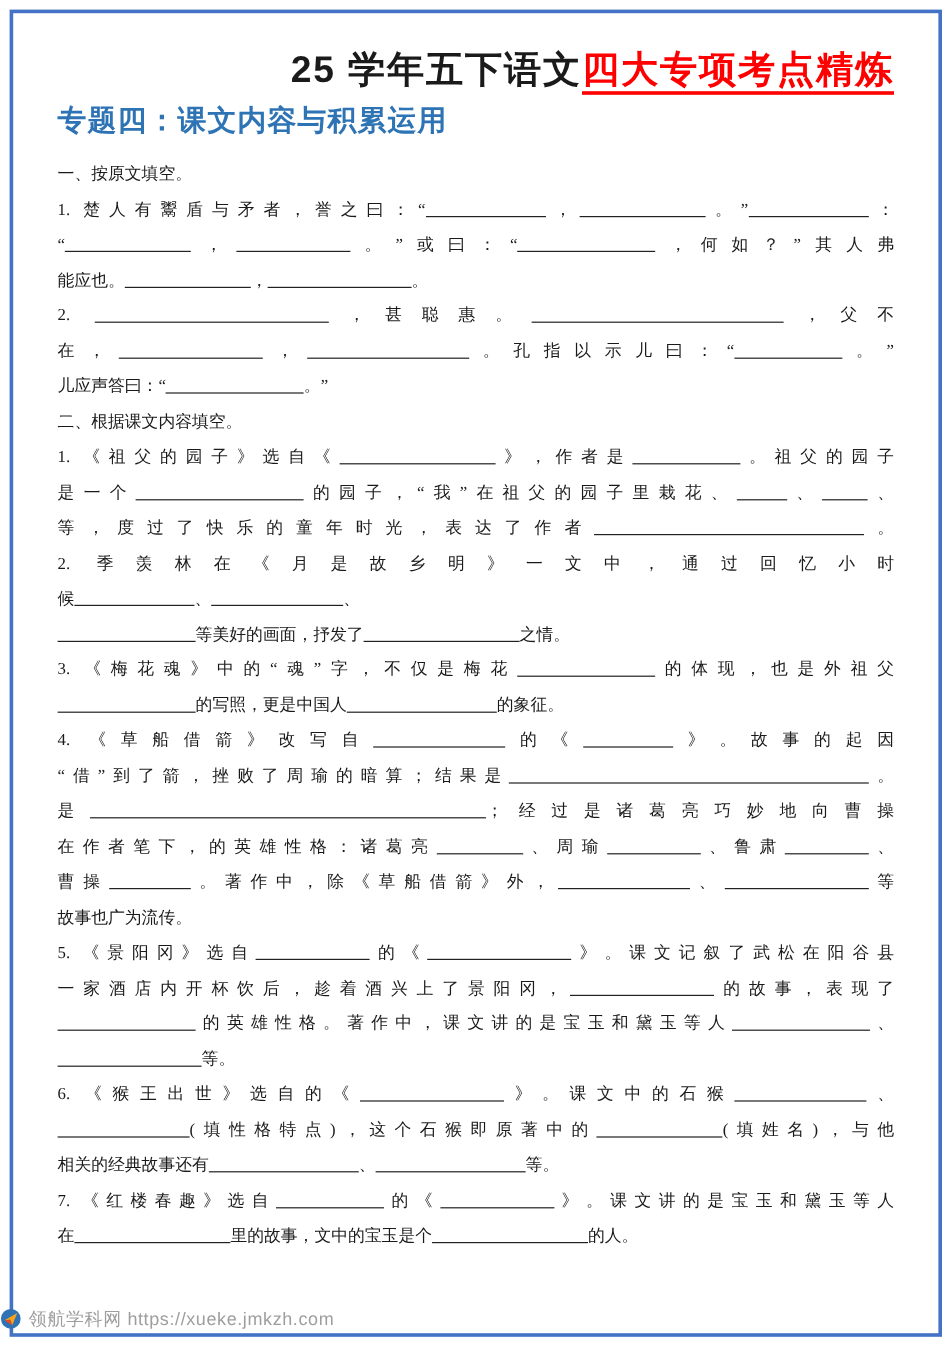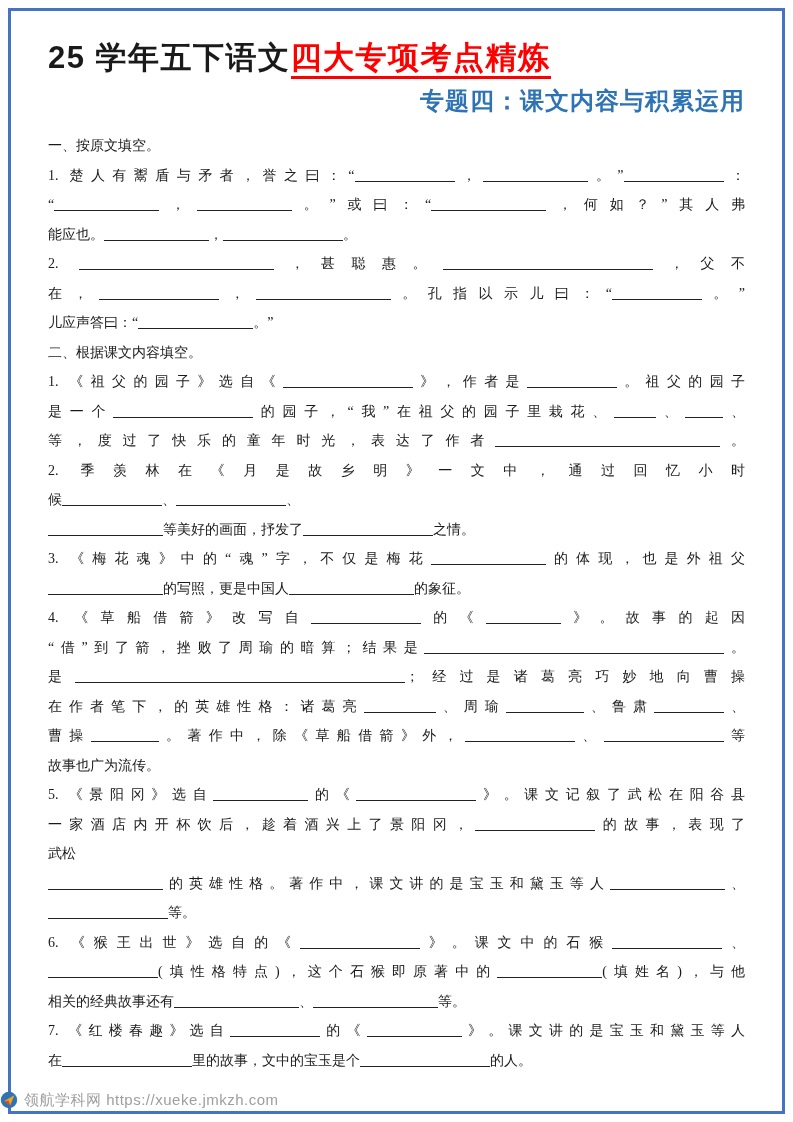--- a/index.html
+++ b/index.html
@@ -13,35 +13,35 @@
   }
   .border-frame {
     position: absolute; inset: 8px;
     border: 3px solid var(--c-border, #4472c4);
     pointer-events: none;
   }
   .content {
     position: absolute; top: 38px; left: 48px; width: 697px;
   }
   .title {
-    text-align: left;
+    text-align: right;
     font-family: "Liberation Sans", "DejaVu Sans", sans-serif;
     font-weight: bold;
     font-size: 31px;
     letter-spacing: 1.5px;
     line-height: 40px;
     white-space: nowrap;
   }
   .title .red {
     color: var(--c-red, #fe0000);
     border-bottom: 3px solid var(--c-red, #fe0000);
     padding-bottom: 1px;
   }
   .subtitle {
-    text-align: right;
+    text-align: left;
     font-family: "Liberation Sans", "DejaVu Sans", sans-serif;
     font-weight: bold;
     font-size: 24px;
     line-height: 32px;
     color: var(--c-blue, #2e74b5);
     margin-top: 7px;
     letter-spacing: 1px;
   }
   .doc {
     margin-top: 14px;
@@ -115,21 +115,20 @@
         <div class="line just"><span class="seg">4. 《草船借箭》改写自</span><span class="blank" style="width: 110px;"></span><span class="seg">的《</span><span class="blank" style="width: 75px;"></span><span class="seg">》。故事的起因</span></div>
         <div class="line just"><span class="seg">“借”到了箭，挫败了周瑜的暗算；结果是</span><span class="blank" style="width: 300px;"></span><span class="seg">。</span></div>
         <div class="line just"><span class="seg">是</span><span class="blank" style="width: 330px;"></span><span class="seg">；经过是诸葛亮巧妙地向曹操</span></div>
         <div class="line just"><span class="seg">在作者笔下，的英雄性格：诸葛亮</span><span class="blank" style="width: 72px;"></span><span class="seg">、周瑜</span><span class="blank" style="width: 78px;"></span><span class="seg">、鲁肃</span><span class="blank" style="width: 70px;"></span><span class="seg">、</span></div>
         <div class="line just"><span class="seg">曹操</span><span class="blank" style="width: 68px;"></span><span class="seg">。著作中，除《草船借箭》外，</span><span class="blank" style="width: 110px;"></span><span class="seg">、</span><span class="blank" style="width: 120px;"></span><span class="seg">等</span></div>
         <div class="line"><span class="seg">故事也广为流传。</span></div>
       </div>
       <div>
         <div class="line just"><span class="seg">5. 《景阳冈》选自</span><span class="blank" style="width: 95px;"></span><span class="seg">的《</span><span class="blank" style="width: 120px;"></span><span class="seg">》。课文记叙了武松在阳谷县</span></div>
         <div class="line just"><span class="seg">一家酒店内开杯饮后，趁着酒兴上了景阳冈，</span><span class="blank" style="width: 120px;"></span><span class="seg">的故事，表现了</span></div>
-        <div class="line"><span class="seg">武松</span></div>
         <div class="line just"><span class="blank" style="width: 115px;"></span><span class="seg">的英雄性格。著作中，课文讲的是宝玉和黛玉等人</span><span class="blank" style="width: 115px;"></span><span class="seg">、</span></div>
         <div class="line"><span class="blank" style="width: 120px;"></span><span class="seg">等。</span></div>
       </div>
       <div>
         <div class="line just"><span class="seg">6. 《猴王出世》选自的《</span><span class="blank" style="width: 120px;"></span><span class="seg">》。课文中的石猴</span><span class="blank" style="width: 110px;"></span><span class="seg">、</span></div>
         <div class="line just"><span class="blank" style="width: 110px;"></span><span class="seg">(填性格特点)，这个石猴即原著中的</span><span class="blank" style="width: 105px;"></span><span class="seg">(填姓名)，与他</span></div>
         <div class="line"><span class="seg">相关的经典故事还有</span><span class="blank" style="width: 125px;"></span><span class="seg">、</span><span class="blank" style="width: 125px;"></span><span class="seg">等。</span></div>
       </div>
       <div>
         <div class="line just"><span class="seg">7. 《红楼春趣》选自</span><span class="blank" style="width: 90px;"></span><span class="seg">的《</span><span class="blank" style="width: 95px;"></span><span class="seg">》。课文讲的是宝玉和黛玉等人</span></div>

